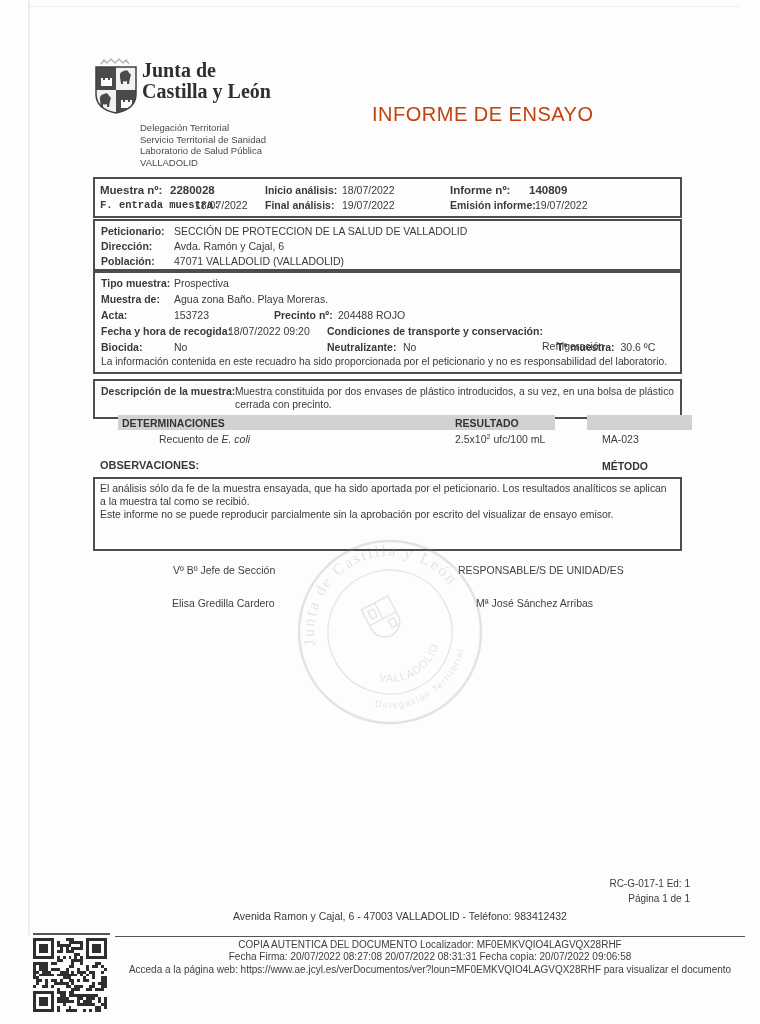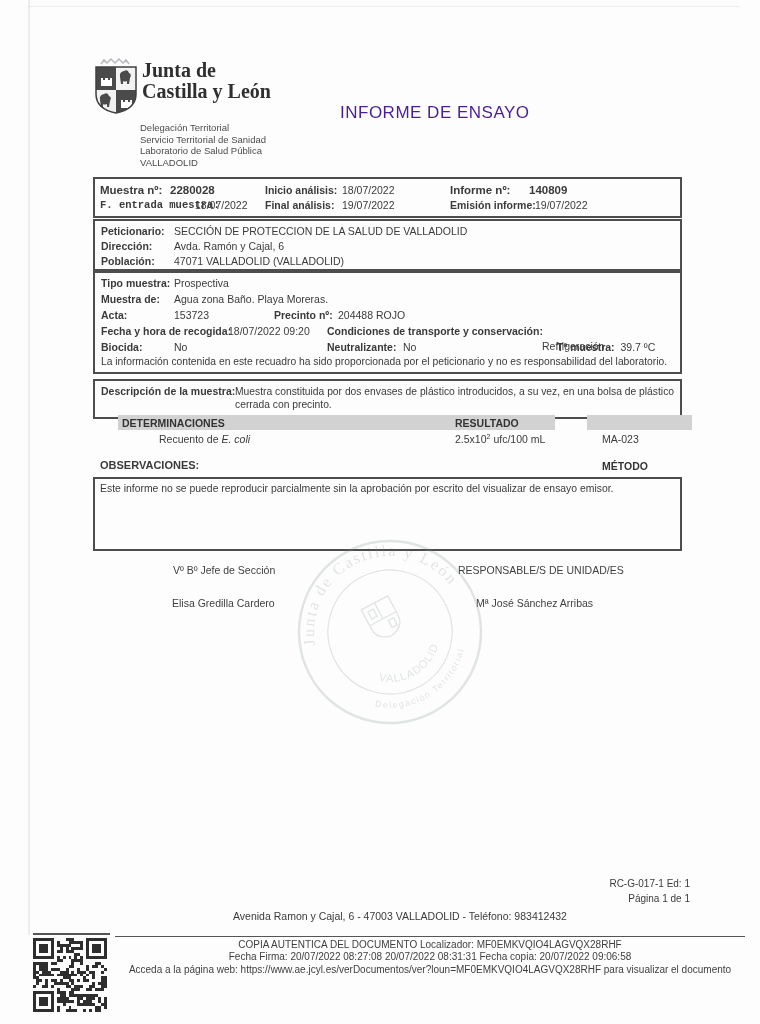--- a/index.html
+++ b/index.html
@@ -13,21 +13,21 @@
   .page-edge-top{position:absolute;left:28px;top:6px;width:712px;height:1px;background:rgba(120,120,130,.10);}
   .abs{position:absolute;}
   .b{font-weight:bold;}
   .i{font-style:italic;}
   .txt11{font-size:11px;line-height:14px;}
   .txt10{font-size:10.5px;line-height:13px;}
   .box{position:absolute;border:2px solid #4d4d4d;background:transparent;}
   
   .brand-name{font-family:"Liberation Serif", serif;font-weight:bold;font-size:20px;line-height:21px;color:#2f2f2f;}
   .brand-sub{font-size:9.5px;line-height:11.5px;color:#4a4a4a;}
-  .report-title{font-size:17px;letter-spacing:.5px;color:#4c1d95;}
+  .report-title{font-size:20px;letter-spacing:.5px;color:#c2410c;margin-left:32px;}
   
   .th-band{position:absolute;height:15px;background:#d2d2d2;}
   .th-label{position:absolute;font-size:10.5px;font-weight:bold;color:#333;}
   .td{position:absolute;font-size:10.5px;color:#3a3a3a;}
   sup{font-size:7px;vertical-align:super;line-height:0;}
   
   .sig{font-size:10.5px;color:#3f3f3f;}
   
   .stamp{position:absolute;left:295px;top:537px;width:190px;height:190px;opacity:.22;transform:rotate(-28deg);pointer-events:none;}
   
@@ -122,21 +122,21 @@
   <span class="abs txt10" style="left:133px;top:52px;">18/07/2022 09:20</span>
   <span class="abs txt10 b" style="left:232px;top:52px;">Condiciones de transporte y conservación:</span>
   <span class="abs txt10" style="left:447px;top:67px;text-align:center;">Refrigeración</span>
 
   <span class="abs txt10 b" style="left:6px;top:68px;">Biocida:</span>
   <span class="abs txt10" style="left:79px;top:68px;">No</span>
   <span class="abs txt10 b" style="left:232px;top:68px;">Neutralizante:</span>
   <span class="abs txt10" style="left:308px;top:68px;">No</span>
   <span class="abs txt10" style="left:462px;top:68px;">
     <span class="b">Tª muestra:</span>
-    <span style="margin-left:3px;">39.7 ºC</span>
+    <span style="margin-left:3px;">30.6 ºC</span>
   </span>
 
   <span class="abs" style="left:6px;top:83px;font-size:10.3px;line-height:12px;">La información contenida en este recuadro ha sido proporcionada por el peticionario y no es responsabilidad del laboratorio.</span>
 </div>
 
 <div class="box" style="left:93px;top:379px;width:585px;height:36px;">
   <span class="abs txt10 b" style="left:6px;top:4px;">Descripción de la muestra:</span>
   <span class="abs" style="left:140px;top:4px;width:452px;font-size:10.3px;line-height:13px;">Muestra constituida por dos envases de plástico introducidos, a su vez, en una bolsa de plástico cerrada con precinto.</span>
 </div>
 
@@ -153,20 +153,21 @@
   <span class="td" style="left:455px;top:433px;">
     <span>2.5x10</span><sup>2</sup><span style="margin-left:3px;">ufc/100 mL</span>
   </span>
   <span class="td" style="left:602px;top:433px;">MA-023</span>
 </div>
 
 <div class="abs b" style="left:100px;top:459px;font-size:11px;">OBSERVACIONES:</div>
 
 <div class="box" style="left:93px;top:477px;width:585px;height:70px;">
   <div style="padding:3px 5px;font-size:10.4px;line-height:13px;">
+    <div>El análisis sólo da fe de la muestra ensayada, que ha sido aportada por el peticionario. Los resultados analíticos se aplican a la muestra tal como se recibió.</div>
     <div>Este informe no se puede reproducir parcialmente sin la aprobación por escrito del visualizar de ensayo emisor.</div>
   </div>
 </div>
 
 <span class="abs sig" style="left:173px;top:564px;">Vº Bº Jefe de Sección</span>
 <span class="abs sig" style="left:458px;top:564px;">RESPONSABLE/S DE UNIDAD/ES</span>
 <span class="abs sig" style="left:172px;top:597px;">Elisa Gredilla Cardero</span>
 <span class="abs sig" style="left:476px;top:597px;">Mª José Sánchez Arribas</span>
 
 <div class="stamp">

